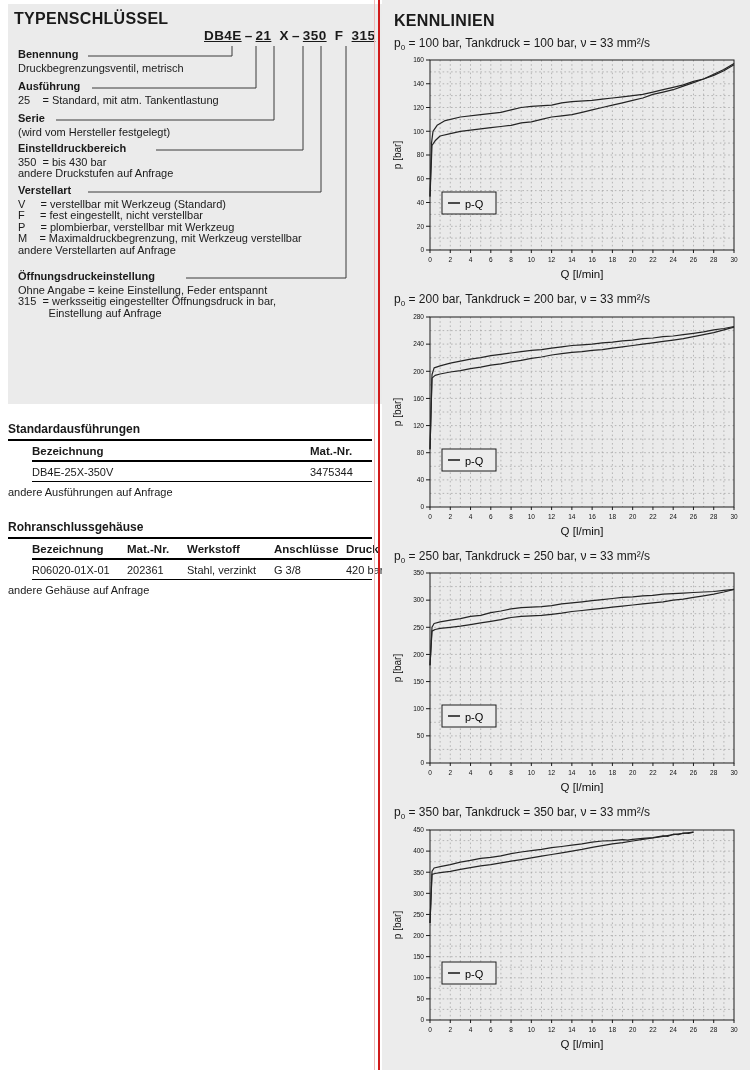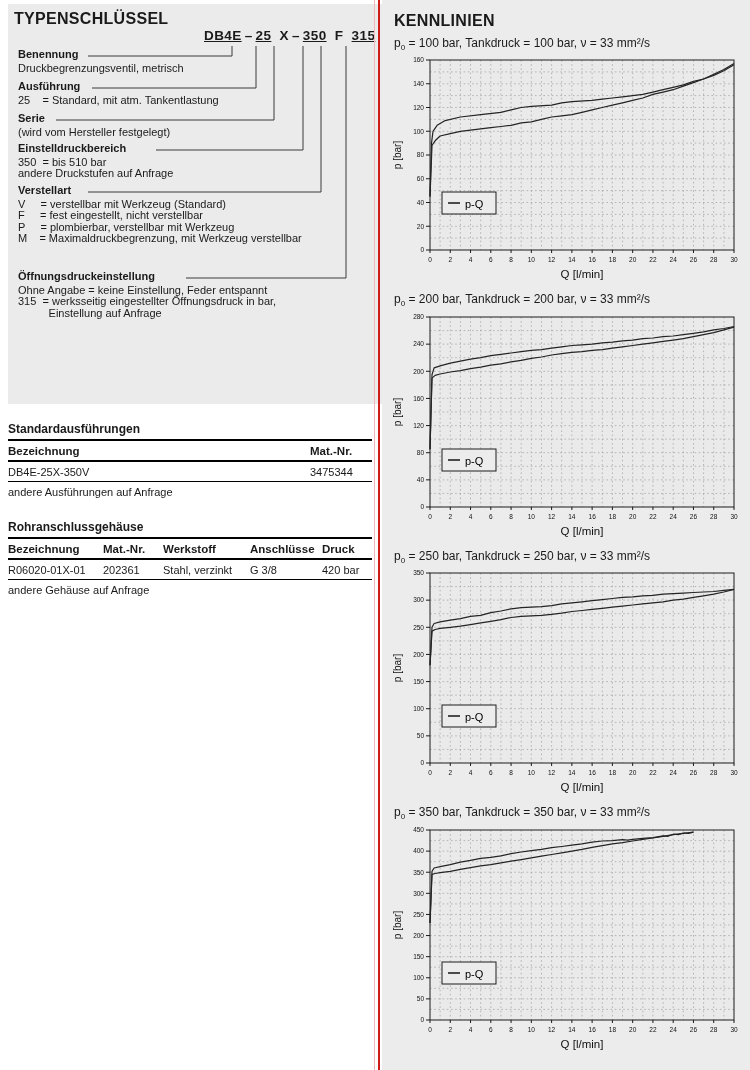--- a/index.html
+++ b/index.html
@@ -17,21 +17,21 @@
   .code-line .sep{margin:0 3px;}
   .code-line .sp{margin:0 2px;}
   .connector-overlay{position:absolute;left:0;top:0;pointer-events:none;}
   .entry{position:absolute;left:10px;font-size:11px;line-height:11.5px;}
   .entry .lbl{font-weight:bold;font-size:11px;margin-bottom:2px;}
   .entry .ln{white-space:pre;}
   
   .tables{margin-top:16px;width:364px;}
   .dtable{width:364px;margin-bottom:20px;}
   .dtable .t-title{font-size:12px;font-weight:bold;padding:2px 0 3px 0;border-bottom:2px solid #000;}
-  .trow{display:grid;align-items:center;font-size:11px;padding:4px 0 3px 0;}
+  .trow{display:grid;align-items:center;font-size:11px;padding:4px 0 3px 0;margin-left:24px;}
   .trow.head{font-weight:bold;font-size:11.5px;border-bottom:2px solid #000;}
   .trow.body{border-bottom:1px solid #000;}
   .t1 .trow{grid-template-columns:1fr 62px;}
   .t2 .trow{grid-template-columns:95px 60px 87px 72px 50px;}
   .t-footer{font-size:11px;padding-top:4px;}
   
   .red-divider{position:absolute;top:0;bottom:0;left:378px;width:2px;background:#d01a1a;}
   .red-divider-faint{position:absolute;top:0;bottom:0;left:374px;width:1px;background:#f2b8b8;}
   
   .right-col{position:absolute;left:382px;top:0;width:368px;height:1070px;background:#ececec;padding:0;}
@@ -42,21 +42,21 @@
   svg text{font-family:"Liberation Sans","DejaVu Sans",sans-serif;}
 </style>
 </head>
 <body>
 
 <div class="left-col">
   <div class="type-box">
     <h1>TYPENSCHLÜSSEL</h1>
 
     <div class="code-line">
-      <span class="seg">DB4E</span><span class="sep">–</span><span class="seg">25</span><span class="sp"> </span><span>X</span><span class="sep">–</span><span class="seg">350</span><span class="sp"> </span><span>F</span><span class="sp"> </span><span class="seg">315</span>
+      <span class="seg">DB4E</span><span class="sep">–</span><span class="seg">21</span><span class="sp"> </span><span>X</span><span class="sep">–</span><span class="seg">350</span><span class="sp"> </span><span>F</span><span class="sp"> </span><span class="seg">315</span>
     </div>
 
     <svg class="connector-overlay" width="364" height="400" viewBox="0 0 364 400">
       <g stroke="#3a3a3a" stroke-width="1" fill="none">
         <polyline points="224,42 224,52 80,52"></polyline>
         <polyline points="248,42 248,84 84,84"></polyline>
         <polyline points="266,42 266,116 48,116"></polyline>
         <polyline points="295,42 295,146 148,146"></polyline>
         <polyline points="313,42 313,188 80,188"></polyline>
         <polyline points="338,42 338,274 178,274"></polyline>
@@ -70,29 +70,30 @@
     <div class="entry" style="top:77px;">
       <div class="lbl">Ausführung</div>
       <div class="ln">25    = Standard, mit atm. Tankentlastung</div>
     </div>
     <div class="entry" style="top:109px;">
       <div class="lbl">Serie</div>
       <div class="ln">(wird vom Hersteller festgelegt)</div>
     </div>
     <div class="entry" style="top:139px;">
       <div class="lbl">Einstelldruckbereich</div>
-      <div class="ln">350  = bis 510 bar</div>
+      <div class="ln">350  = bis 430 bar</div>
       <div class="ln">andere Druckstufen auf Anfrage</div>
     </div>
     <div class="entry" style="top:181px;">
       <div class="lbl">Verstellart</div>
       <div class="ln">V     = verstellbar mit Werkzeug (Standard)</div>
       <div class="ln">F     = fest eingestellt, nicht verstellbar</div>
       <div class="ln">P     = plombierbar, verstellbar mit Werkzeug</div>
       <div class="ln">M    = Maximaldruckbegrenzung, mit Werkzeug verstellbar</div>
+      <div class="ln">andere Verstellarten auf Anfrage</div>
     </div>
     <div class="entry" style="top:267px;">
       <div class="lbl">Öffnungsdruckeinstellung</div>
       <div class="ln">Ohne Angabe = keine Einstellung, Feder entspannt</div>
       <div class="ln">315  = werksseitig eingestellter Öffnungsdruck in bar,</div>
       <div class="ln">          Einstellung auf Anfrage</div>
     </div>
   </div>
 
   <div class="tables">

